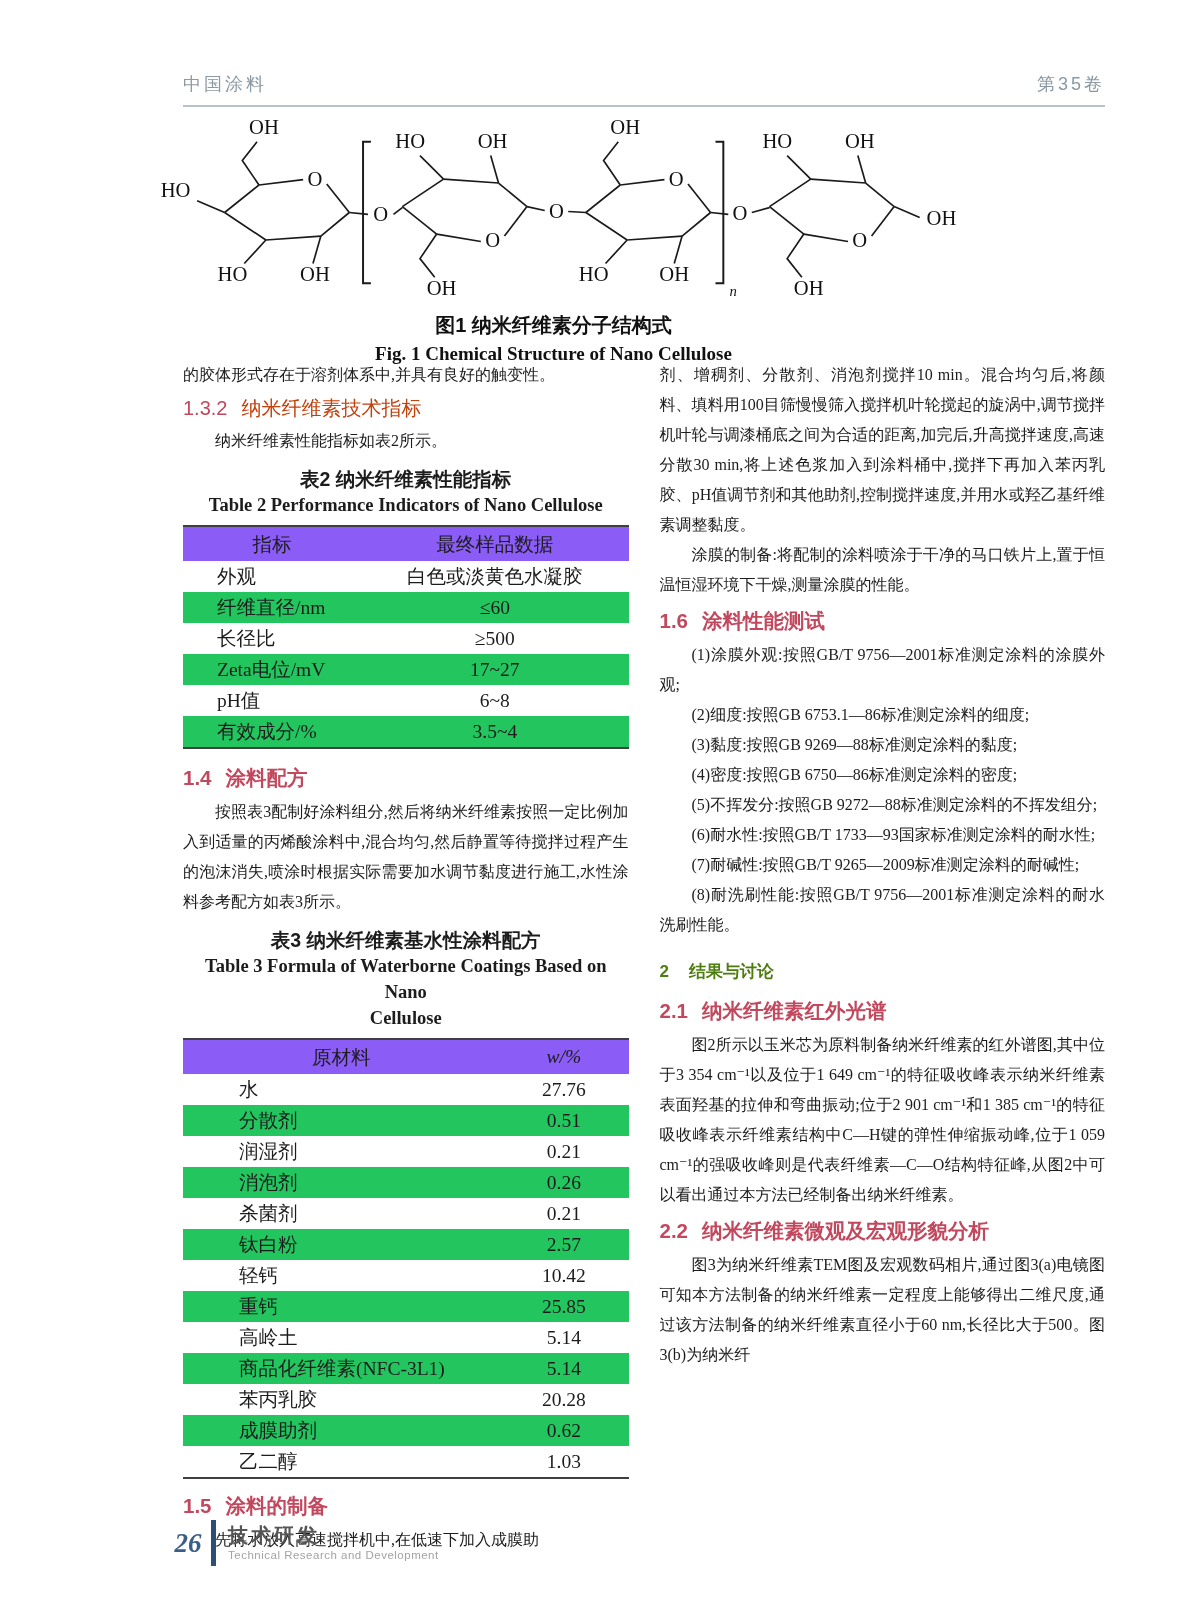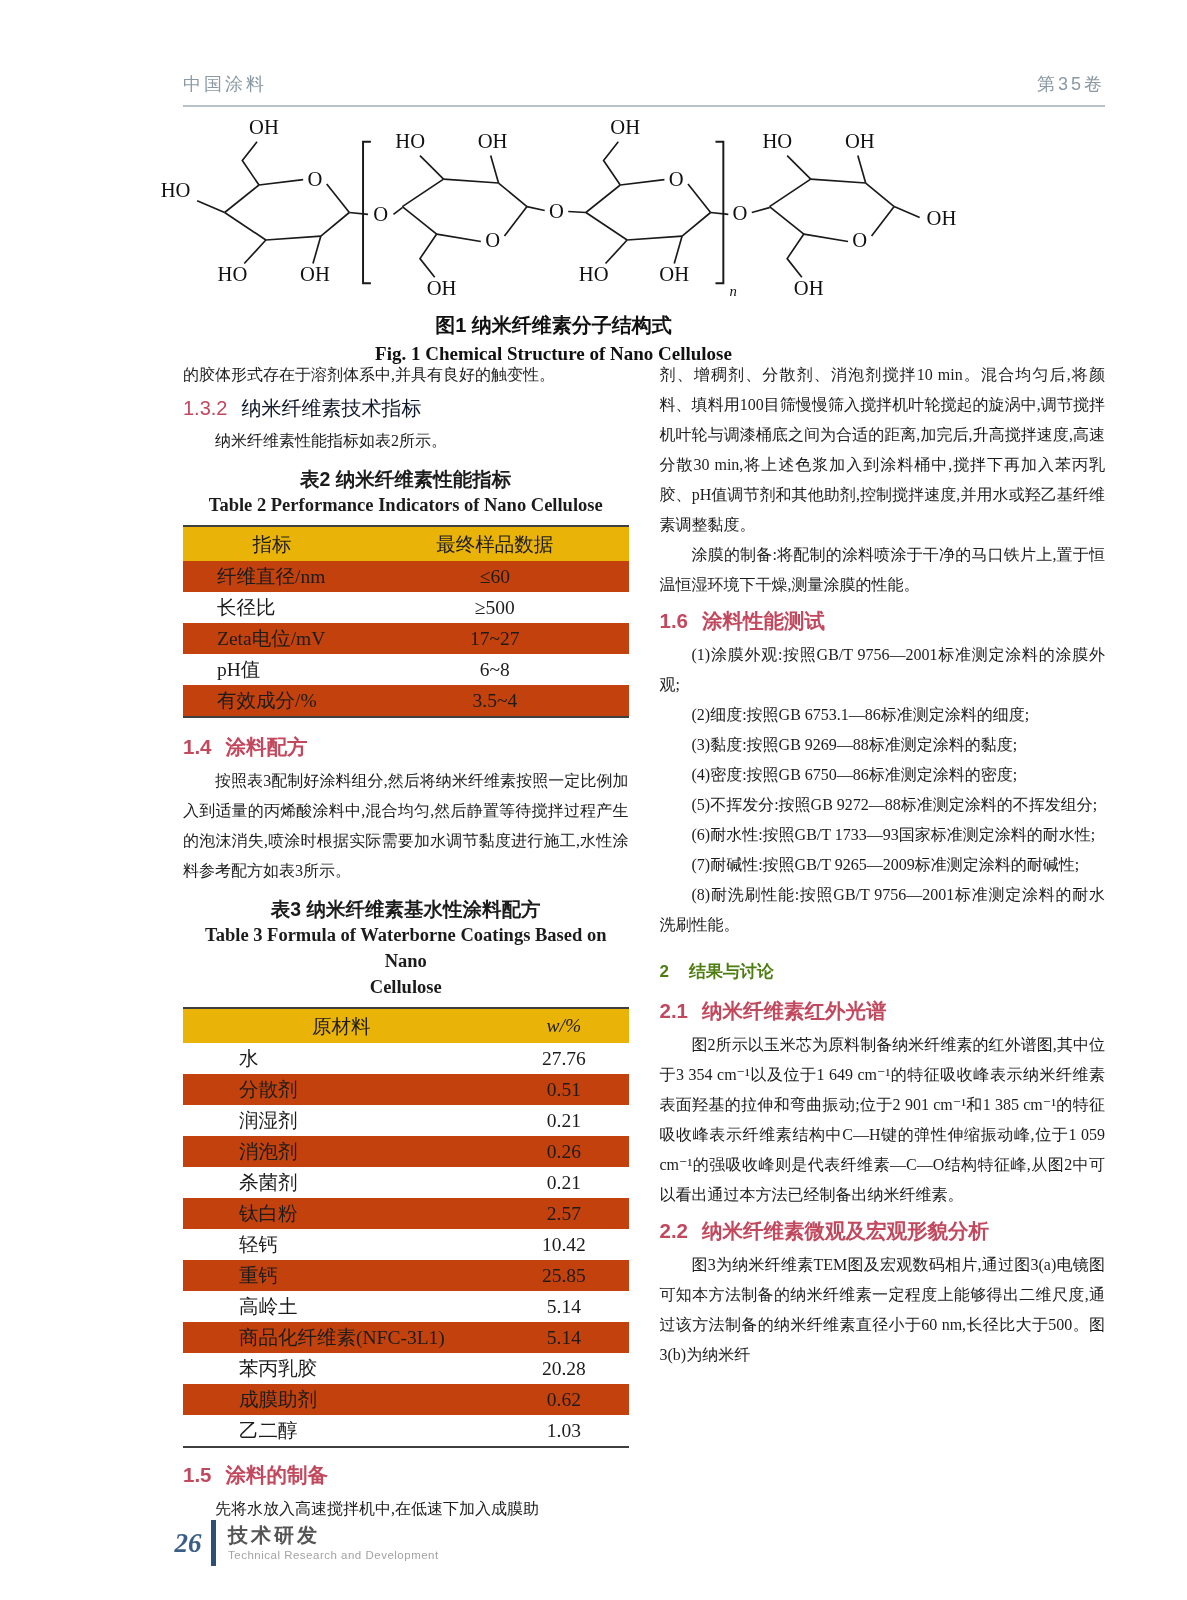--- a/index.html
+++ b/index.html
@@ -25,37 +25,37 @@
   
   .columns{position:absolute;top:360px;left:135px;width:922px;display:flex;gap:31px;}
   .col{flex:1;min-width:0;}
 
   p.body-p{margin:0;font-size:16px;line-height:30px;text-align:justify;}
   p.indent{text-indent:2em;}
 
   .h-sub{margin:3px 0;font-size:20px;line-height:30px;
          font-family:"Liberation Sans","DejaVu Sans",sans-serif;}
   .h-sub .num{color:#c2485e;margin-right:14px;}
-  .h-sub .t-dark{color:#0f172a;font-weight:normal;}
+  .h-sub .t-dark{color:#c2410c;font-weight:normal;}
   .h-pink{margin:6px 0 4px 0;font-size:20.5px;line-height:30px;font-weight:bold;color:#c2485e;
           font-family:"Liberation Sans","DejaVu Sans",sans-serif;}
   .h-pink .num{margin-right:14px;}
   .h-big{margin:14px 0 6px 0;font-size:17px;line-height:36px;font-weight:bold;color:#4d7c0f;
          font-family:"Liberation Sans","DejaVu Sans",sans-serif;}
   .h-big .num{margin-right:20px;}
 
   
   .tbl-cap{margin-top:10px;text-align:center;line-height:26px;}
   .tbl-cap .cn{font-family:"Liberation Sans","DejaVu Sans",sans-serif;font-weight:bold;font-size:19.5px;}
   .tbl-cap .en{font-weight:bold;font-size:18.5px;}
   table.data{width:100%;border-collapse:collapse;margin:7px 0 4px 0;
              border-top:2px solid #3f3f3f;border-bottom:2px solid #3f3f3f;font-size:19.5px;}
-  table.data th{background:#eab308;font-weight:normal;height:32px;text-align:center;}
+  table.data th{background:#8b5cf6;font-weight:normal;height:32px;text-align:center;}
   table.data td{height:29px;}
-  table.data tr.pink td{background:#c2410c;}
+  table.data tr.pink td{background:#22c55e;}
   table.data td.lbl{text-align:left;}
   table.data td.val{text-align:center;}
   .t2 td.lbl,.t2 th.c1{width:40%;}
   .t2 td.lbl{padding-left:34px;}
   .t3 td.lbl,.t3 th.c1{width:71%;}
   .t3 td.lbl{padding-left:56px;}
   .w-ital{font-style:italic;}
 
   
   .footer{position:absolute;left:117px;top:1520px;display:flex;align-items:center;}
@@ -181,20 +181,24 @@
       </div>
 
       <table class="data t2">
         <thead>
           <tr>
             <th class="c1">指标</th>
             <th>最终样品数据</th>
           </tr>
         </thead>
         <tbody>
+          <tr>
+              <td class="lbl">外观</td>
+              <td class="val">白色或淡黄色水凝胶</td>
+            </tr>
           <tr class="pink">
               <td class="lbl">纤维直径/nm</td>
               <td class="val">≤60</td>
             </tr>
           <tr>
               <td class="lbl">长径比</td>
               <td class="val">≥500</td>
             </tr>
           <tr class="pink">
               <td class="lbl">Zeta电位/mV</td>

